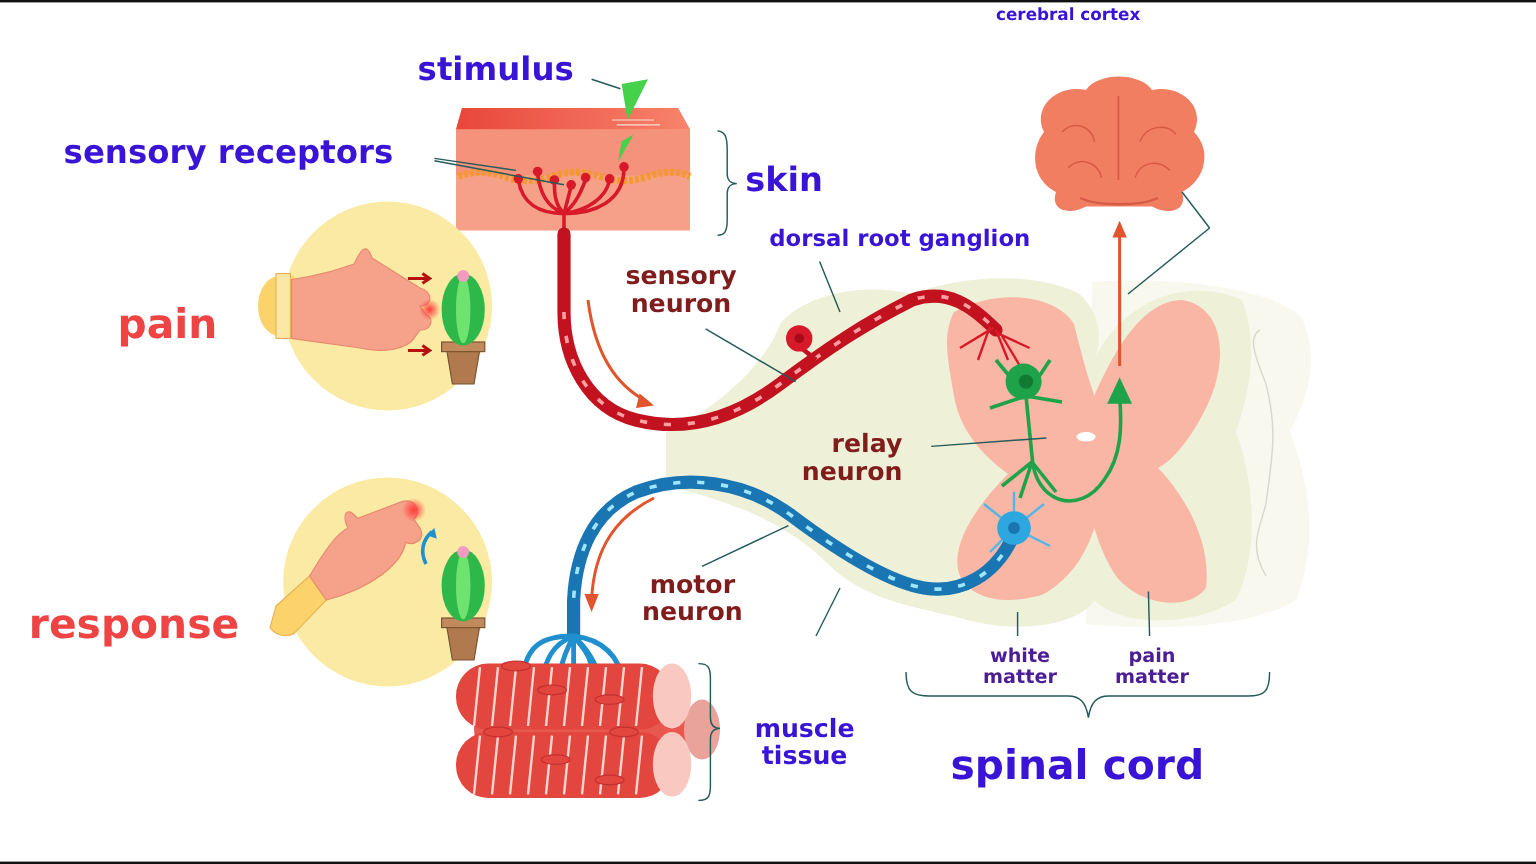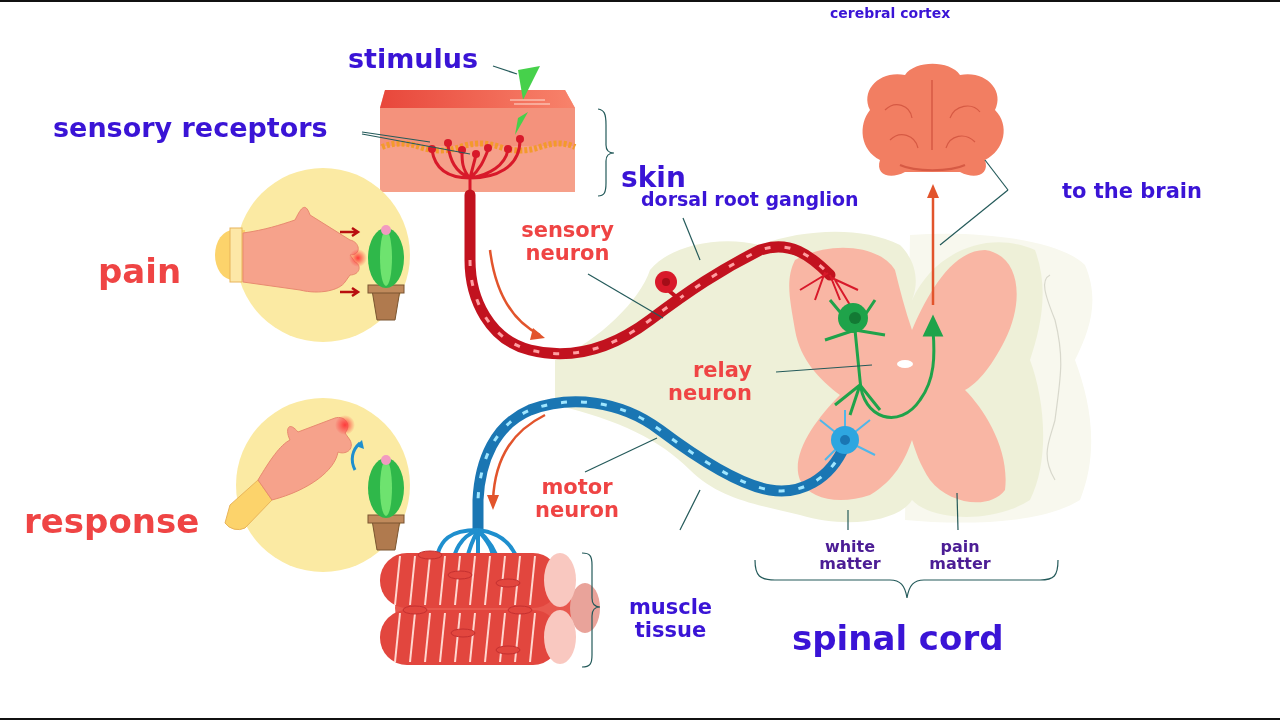--- a/index.html
+++ b/index.html
@@ -2,21 +2,21 @@
 <html><head>
 <meta charset="utf-8">
 <style>
   html, body { margin:0; padding:0; background:#ffffff; }
   body { width:1280px; height:720px; position:relative; overflow:hidden; font-family:"DejaVu Sans", sans-serif; }
   .bar-top { position:absolute; left:0; top:0; width:1280px; height:2px; background:#111; }
   .bar-bot { position:absolute; left:0; top:718px; width:1280px; height:2px; background:#111; }
   svg.art { position:absolute; left:0; top:0; }
   .lbl { position:absolute; font-family:"DejaVu Sans", sans-serif; font-weight:bold; white-space:nowrap; line-height:1.08; }
   .blue { color:#3a14d6; }
-  .mag { color:#ef4444; }
+  .mag { color:#7f1d1d; }
   .red { color:#ef4444; }
   .blk { color:#4c1d95; }
   .c { text-align:center; }
 </style>
 </head>
 <body>
 
 <div class="bar-top"></div>
 
 <svg class="art" width="1280" height="720" viewBox="0 0 1280 720">
@@ -197,25 +197,24 @@
     <line x1="700" y1="490" x2="680" y2="530"></line>
     <path d="M582,553 C590,553 592,556 592,565 L592,598 C592,604 595,607 600,607 C595,607 592,610 592,616 L592,655 C592,664 590,667 582,667"></path>
     <line x1="848" y1="510" x2="848" y2="530"></line>
     <line x1="957" y1="493" x2="958" y2="530"></line>
     <path d="M755,560 C755,576 760,580 775,580 L890,580 C900,580 905,585 907,598 C909,585 914,580 924,580 L1040,580 C1054,580 1058,576 1058,560"></path>
   </g>
 </svg>
 
 <div class="lbl blue" style="left:348px;top:44px;font-size:27px;">stimulus</div>
 <div class="lbl blue" style="left:53px;top:113px;font-size:27px;">sensory receptors</div>
-<div class="lbl blue" style="left:621px;top:135px;font-size:28px;margin-top:28px;">skin</div>
+<div class="lbl blue" style="left:621px;top:135px;font-size:28px;">skin</div>
 <div class="lbl blue" style="left:830px;top:6px;font-size:14px;">cerebral cortex</div>
 <div class="lbl blue" style="left:641px;top:189px;font-size:19px;">dorsal root ganglion</div>
 <div class="lbl blue c" style="left:1012px;top:180px;font-size:21px;width:240px;">
-  <div>to the brain</div>
 </div>
 <div class="lbl red" style="left:98px;top:253px;font-size:34px;">pain</div>
 <div class="lbl red" style="left:24px;top:503px;font-size:34px;">response</div>
 <div class="lbl mag c" style="left:510px;top:219px;font-size:21px;width:115px;">
   <div>sensory</div>
   <div>neuron</div>
 </div>
 <div class="lbl mag c" style="left:652px;top:359px;font-size:21px;width:100px;text-align:right;">
   <div>relay</div>
   <div>neuron</div>

